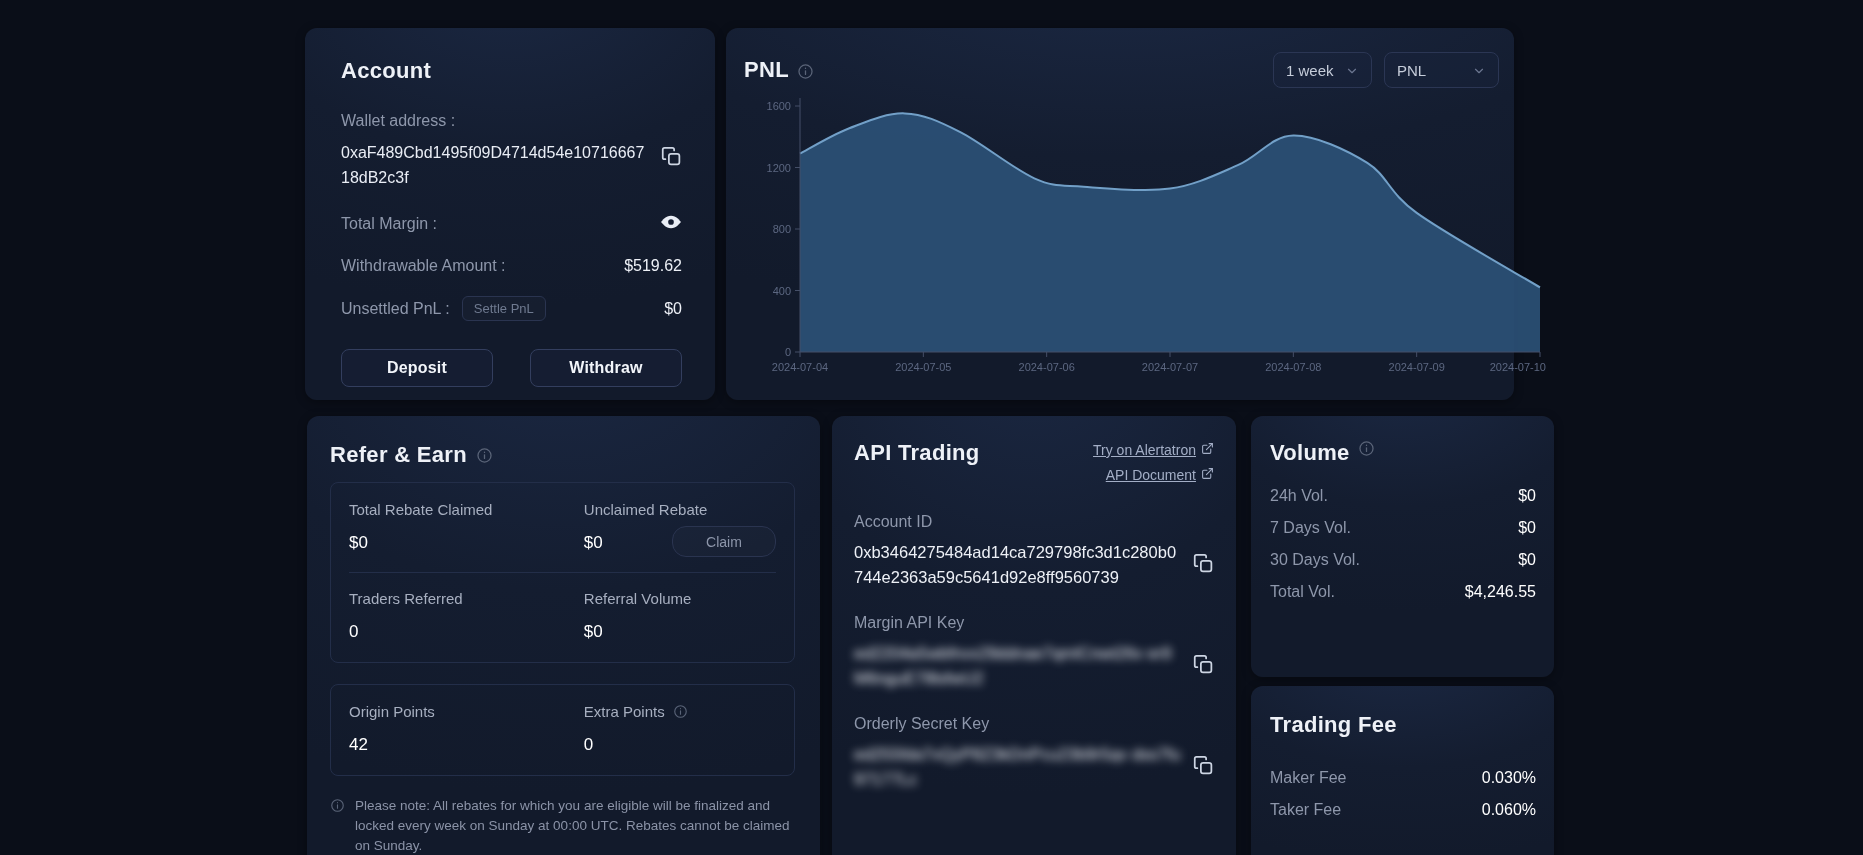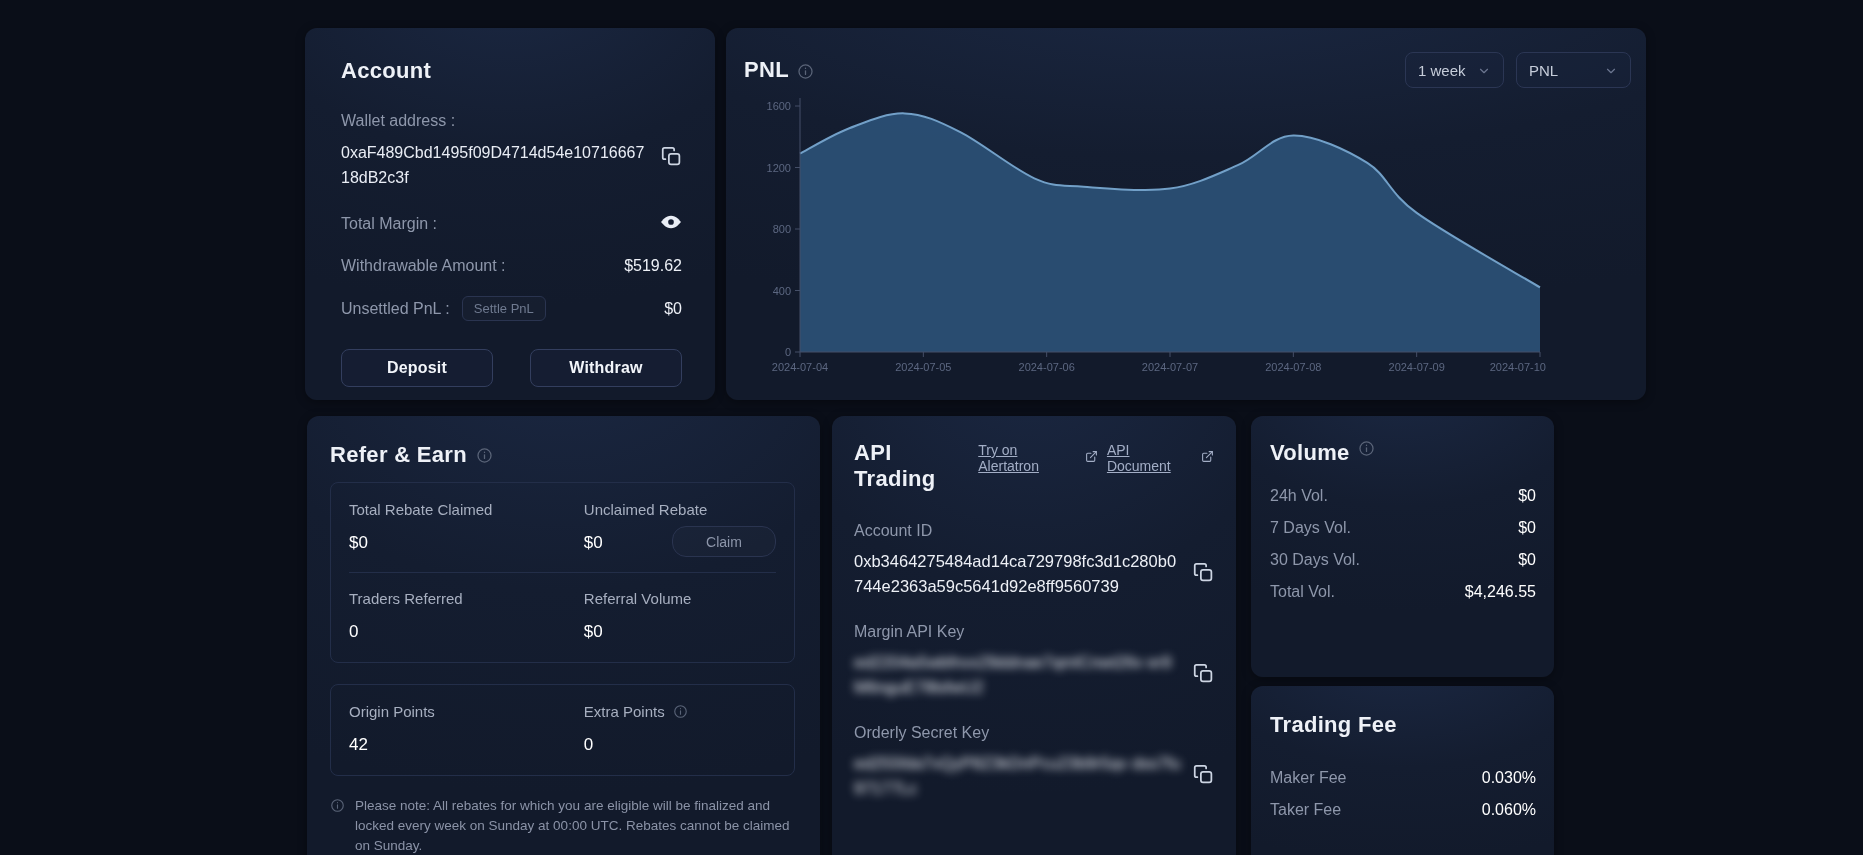--- a/index.html
+++ b/index.html
@@ -39,21 +39,21 @@
     background:rgba(255,255,255,.02);border-radius:6px;padding:4px 11px;cursor:pointer;
     font-family:inherit;
   }
   #account .btn-row{display:flex;gap:37px;margin-top:28px}
   .big-btn{
     flex:1;height:38px;border-radius:8px;border:1px solid #333e5e;
     background:rgba(24,33,56,.55);color:#f2f5fa;font-size:16px;font-weight:700;
     cursor:pointer;font-family:inherit;letter-spacing:.2px;
   }
   
-  #pnl{left:726px;top:28px;width:920px;height:372px;padding:24px 15px 0 18px}
+  #pnl{left:726px;top:28px;width:788px;height:372px;padding:24px 15px 0 18px}
   #pnl .head{display:flex;align-items:center}
   #pnl .head .title-wrap{display:flex;align-items:center;gap:8px}
   .info-ico{color:#5a6478;display:inline-flex}
   #pnl .dropdowns{margin-left:auto;display:flex;gap:12px}
   .dropdown{
     height:36px;border:1px solid #2b3654;border-radius:8px;background:rgba(27,38,64,.35);
     display:flex;align-items:center;justify-content:space-between;padding:0 12px;
     color:#c6cdda;font-size:15px;cursor:pointer;font-family:inherit;
   }
   .dd-period{width:99px}
@@ -73,21 +73,21 @@
     position:absolute;right:0;bottom:-4px;width:104px;height:31px;border-radius:14px;
     border:1px solid #2a3450;background:rgba(255,255,255,.02);color:#8d96aa;
     font-size:14px;cursor:pointer;font-family:inherit;
   }
   .stat-divider{grid-column:1 / -1;height:1px;background:var(--divider);margin:19px 0 17px 0}
   #refer .note{display:flex;gap:10px;margin-top:20px;color:#8b93a7;font-size:13.5px;line-height:1.48;padding-right:2px}
   #refer .note .info-ico{margin-top:2px;flex:0 0 auto}
   
   #api{left:832px;top:416px;width:404px;height:505px;padding:24px 22px 0 22px}
   #api .head{display:flex;align-items:flex-start}
-  #api .links{margin-left:auto;display:flex;flex-direction:row;align-items:flex-end;gap:9px;margin-top:2px}
+  #api .links{margin-left:auto;display:flex;flex-direction:column;align-items:flex-end;gap:9px;margin-top:2px}
   .ext-link{
     color:var(--link);font-size:14px;text-decoration:underline;display:inline-flex;
     align-items:center;gap:5px;cursor:pointer;
   }
   .ext-link .ico{color:var(--link)}
   #api .field-label{font-size:16px;color:var(--muted)}
   #api .field{margin-top:24px}
   #api .field-row{display:flex;align-items:center;gap:12px;margin-top:9px}
   #api .field-value{font-size:16.5px;line-height:25px;color:#edf0f6;width:336px;word-break:break-all}
   .blurred{filter:blur(4px);user-select:none;color:#b7bfd0}

